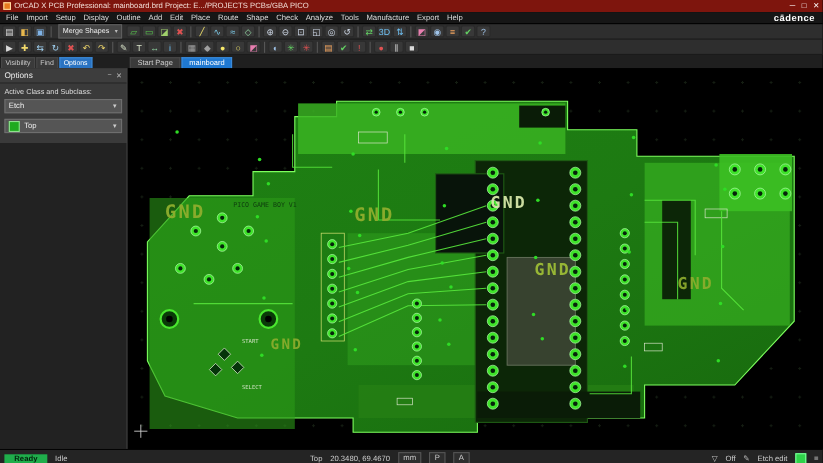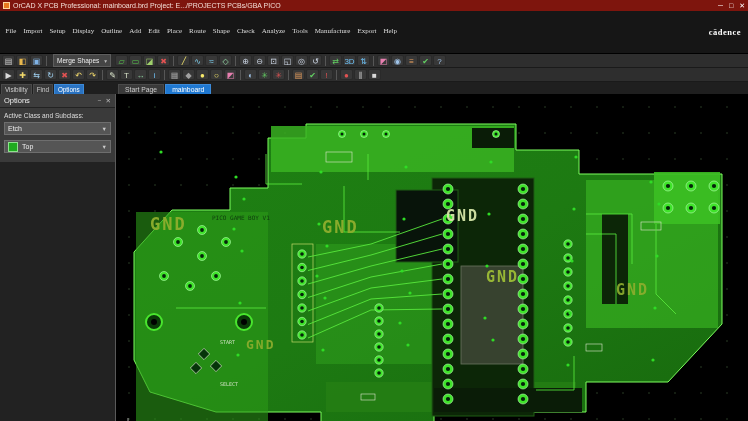--- a/index.html
+++ b/index.html
@@ -2,21 +2,21 @@
 <html><head>
 <meta charset="utf-8">
 <style>
   html,body{margin:0;padding:0;}
   body{width:748px;height:421px;overflow:hidden;background:#000;font-family:"Liberation Sans",sans-serif;-webkit-font-smoothing:antialiased;}
   .titlebar{height:11px;background:#7e150d;display:flex;align-items:center;padding:0 3px;gap:3px;}
   .app-icon{width:7px;height:7px;background:#e87a1e;border:1px solid #ffd9a0;box-sizing:border-box;}
   .title-text{font-size:7px;color:#f2ddd6;white-space:nowrap;}
   .win-controls{margin-left:auto;display:flex;gap:6px;}
   .win-controls span{font-size:7px;color:#fff;line-height:11px;}
-  .menubar{height:10px;background:#161616;display:flex;padding:16px 2px;border-bottom:1px solid #000;font-family:Liberation Serif, serif;}
+  .menubar{height:10px;background:#161616;display:flex;align-items:center;padding:0 2px;border-bottom:1px solid #000;}
   .menu-item{font-size:7px;color:#ddd;padding:0 3.5px;cursor:default;}
   .brand{margin-left:auto;margin-right:5px;font-size:8.5px;color:#fff;font-weight:bold;letter-spacing:.5px;}
   .toolbar{display:flex;align-items:center;background:#2e2e2e;border-bottom:1px solid #1a1a1a;padding:0 2px;gap:1px;height:13px;}
   .tb-icon{width:13px;height:11px;font-size:8px;line-height:11px;text-align:center;background:#383838;border:1px solid #2a2a2a;border-radius:2px;box-sizing:border-box;cursor:default;overflow:hidden;}
   .tb-sep{width:1px;height:10px;background:#565656;margin:0 2px;}
   .tb-combo{height:11px;background:#454545;border:1px solid #5d5d5d;color:#eee;font-size:6.5px;display:flex;align-items:center;padding:0 3px;gap:5px;margin:0 3px;}
   .tb-combo b{font-size:5.5px;color:#bbb;font-weight:normal;}
   .tabrow{height:12px;background:#1f1f1f;display:flex;align-items:flex-end;}
   .ptab-zone{width:117px;display:flex;align-items:flex-end;padding-left:1px;}
   .ptab{font-size:6.3px;padding:1px 3px;background:#3a3a3a;color:#ccc;border:1px solid #4a4a4a;border-bottom:none;margin-right:1px;cursor:default;}

